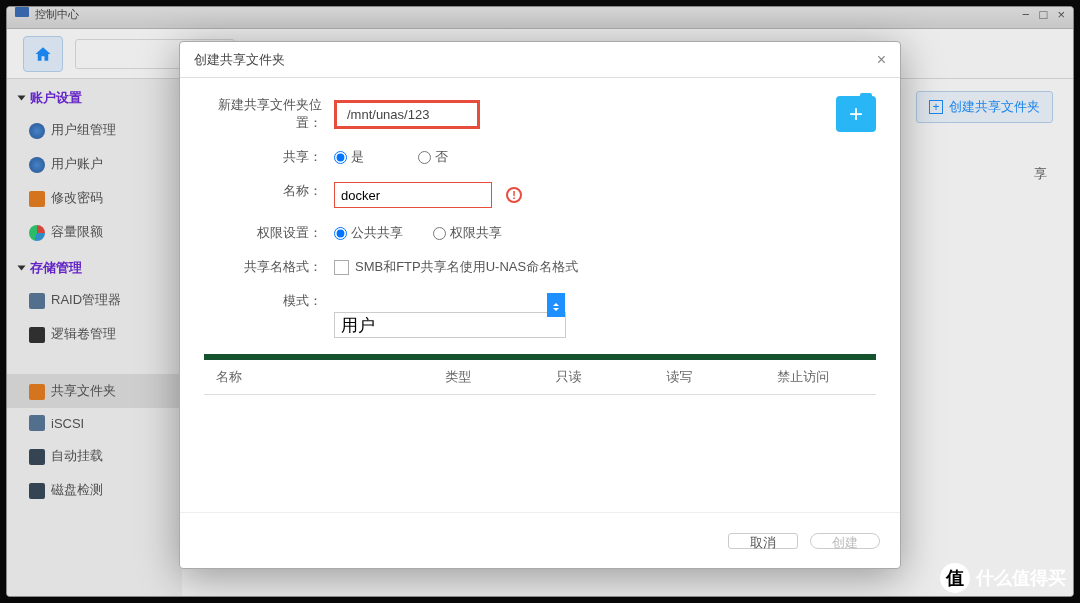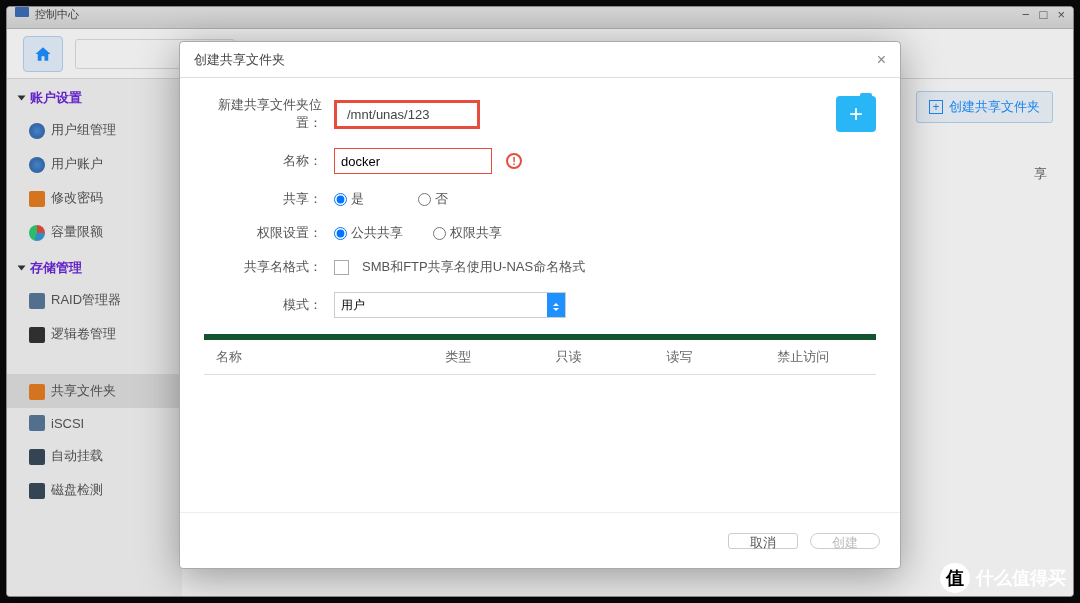--- a/index.html
+++ b/index.html
@@ -42,35 +42,35 @@
     .plus-ico { width: 14px; height: 14px; border: 1px solid #1e90ff; display: flex; align-items: center; justify-content: center; font-size: 12px; line-height: 1; }
     .main-body { padding: 0 20px; font-size: 13px; color: #666; }
     
     
     .modal-overlay { position: absolute; inset: 0; background: rgba(0,0,0,0.08); display: flex; align-items: flex-start; justify-content: center; padding-top: 34px; }
     .modal { width: 722px; height: 528px; background: #fff; border: 1px solid #aaa; border-radius: 4px; box-shadow: 0 8px 40px rgba(0,0,0,0.35); display: flex; flex-direction: column; }
     .modal-head { height: 36px; border-bottom: 1px solid #ddd; display: flex; align-items: center; padding: 0 14px; font-size: 13px; color: #444; }
     .modal-close { margin-left: auto; font-size: 16px; color: #888; cursor: pointer; }
     .modal-body { flex: 1; padding: 18px 24px 0; font-size: 13px; color: #555; overflow: hidden; }
     
-    .form-row { display: flex; align-items: center; margin-bottom: 16px; }
+    .form-row { display: flex; margin-bottom: 16px; }
     .form-label { width: 130px; text-align: right; padding-right: 12px; }
     .form-ctrl { flex: 1; display: flex; align-items: center; gap: 14px; }
     
     .red-box { border: 3px solid #e74c3c; padding: 4px 48px 4px 10px; color: #444; }
     .text-input { width: 158px; height: 26px; border: 1px solid #e74c3c; padding: 0 6px; font-size: 13px; background: #fff; }
     .err-ico { width: 16px; height: 16px; border: 2px solid #e74c3c; border-radius: 50%; display: flex; align-items: center; justify-content: center; color: #e74c3c; font-size: 11px; font-weight: bold; }
     
     .radio { display: flex; align-items: center; gap: 4px; }
     .radio input { width: 13px; height: 13px; }
-    .checkbox { display: flex; align-items: center; gap: 13px; }
+    .checkbox { display: flex; align-items: center; gap: 6px; }
     .checkbox-box { width: 15px; height: 15px; border: 1px solid #aaa; background: #fff; }
     
     .select-wrap { position: relative; width: 232px; }
-    .select-wrap select { width: 100%; height: 26px; border: 1px solid #ccc; padding: 0 6px; font-size: 12px; appearance: none; background: #fff; }
+    .select-wrap select { width: 100%; height: 26px; border: 1px solid #ccc; padding: 0 6px; font-size: 17px; appearance: none; background: #fff; margin-top: 20px; }
     .select-arrow { position: absolute; right: 1px; top: 1px; width: 18px; height: 24px; background: #1e90ff; display: flex; align-items: center; justify-content: center; pointer-events: none; }
     .select-arrow::before { content: ""; width: 0; height: 0; border-left: 3px solid transparent; border-right: 3px solid transparent; border-bottom: 3px solid #fff; margin-bottom: 1px; }
     .select-arrow::after { content: ""; width: 0; height: 0; border-left: 3px solid transparent; border-right: 3px solid transparent; border-top: 3px solid #fff; position: absolute; bottom: 6px; }
     
     .folder-add { width: 40px; height: 36px; background: #29b6f6; border-radius: 4px; margin-left: auto; display: flex; align-items: center; justify-content: center; color: #fff; font-size: 24px; cursor: pointer; position: relative; }
     .folder-add::before { content: ""; position: absolute; top: -3px; right: 4px; width: 12px; height: 5px; background: #29b6f6; border-radius: 2px 2px 0 0; }
     
     .table-head { display: flex; border-top: 6px solid #14532d; border-bottom: 1px solid #ddd; padding: 8px 0; color: #666; margin-top: 6px; }
     .th { flex: 1; padding-left: 12px; }
     .th:first-child { flex: 2.2; }
@@ -179,37 +179,37 @@
       </div>
       <div class="modal-body">
         <div class="form-row">
           <div class="form-label">新建共享文件夹位置：</div>
           <div class="form-ctrl">
             <span class="red-box">/mnt/unas/123</span>
             <div class="folder-add">+</div>
           </div>
         </div>
         <div class="form-row">
-          <div class="form-label">名称：</div>
-          <div class="form-ctrl">
-            <input class="text-input" value="docker" style="">
-            <span class="err-ico">!</span>
-          </div>
-        </div>
-        <div class="form-row">
           <div class="form-label">共享：</div>
           <div class="form-ctrl">
             <label class="radio">
                 <input type="radio" checked="" style="">
                 <span>是</span>
               </label>
             <label class="radio" style="margin-left:40px">
                 <input type="radio" style="">
                 <span>否</span>
               </label>
+          </div>
+        </div>
+        <div class="form-row">
+          <div class="form-label">名称：</div>
+          <div class="form-ctrl">
+            <input class="text-input" value="docker" style="">
+            <span class="err-ico">!</span>
           </div>
         </div>
         <div class="form-row">
           <div class="form-label">权限设置：</div>
           <div class="form-ctrl">
             <label class="radio">
                 <input type="radio" checked="" style="">
                 <span>公共共享</span>
               </label>
             <label class="radio" style="margin-left:16px">

